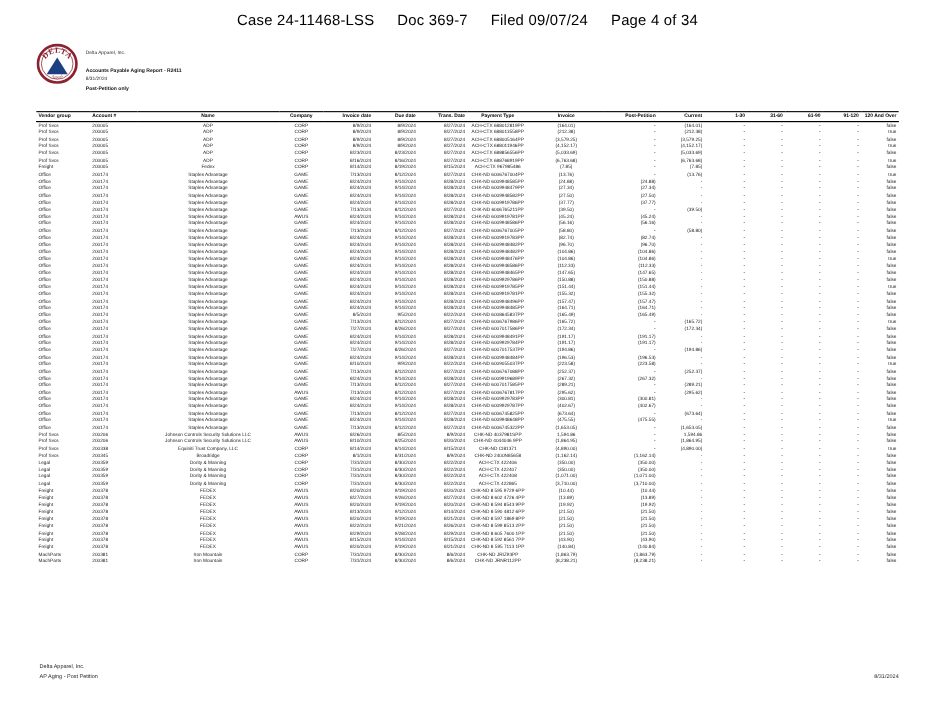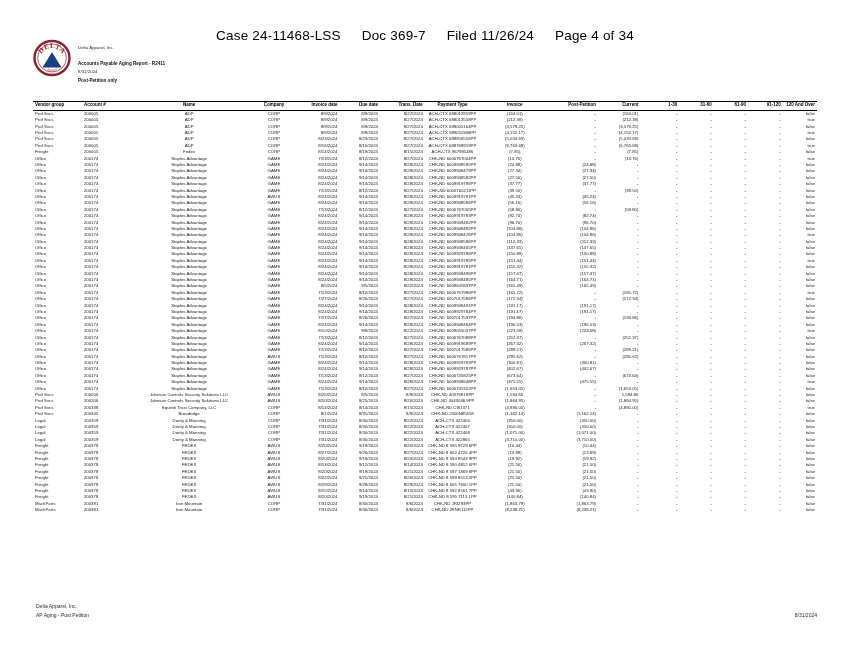--- a/index.html
+++ b/index.html
@@ -18,21 +18,21 @@
   
   .court-stamp {
     position: absolute;
     top: 11px; left: 0; right: 0;
     text-align: center;
     font-family: "Liberation Sans", sans-serif;
     font-size: 13.5px;
     letter-spacing: .2px;
     white-space: nowrap;
   }
-  .court-stamp span { display: inline-block; margin-top: 17px; }
+  .court-stamp span { display: inline-block; }
   .cs-gap { width: 13px; }
 
   
   .letterhead {
     position: absolute;
     top: 38px; left: 33px;
     display: flex;
     align-items: flex-start;
   }
   .logo {
@@ -138,21 +138,21 @@
   .footer .f-right { white-space: nowrap; }
 </style>
 </head>
 <body>
 
 <div class="court-stamp">
   <span>Case 24-11468-LSS</span>
   <span class="cs-gap"></span>
   <span>Doc 369-7</span>
   <span class="cs-gap"></span>
-  <span>Filed 11/26/24</span>
+  <span>Filed 09/07/24</span>
   <span class="cs-gap"></span>
   <span>Page 4 of 34</span>
 </div>
 
 <div class="letterhead">
   <div class="logo">
     <svg width="38" height="38" viewBox="0 0 38 38" aria-hidden="true">
       <ellipse cx="19" cy="19" rx="17.5" ry="17" fill="#ffffff" stroke="#8c2230" stroke-width="2.4"></ellipse>
       <ellipse cx="19" cy="19" rx="14.4" ry="14" fill="#ffffff" stroke="#8c2230" stroke-width="0.7"></ellipse>
       <path d="M19 13.2 L28.6 28.4 L9.4 28.4 Z" fill="#1b3f82"></path>

